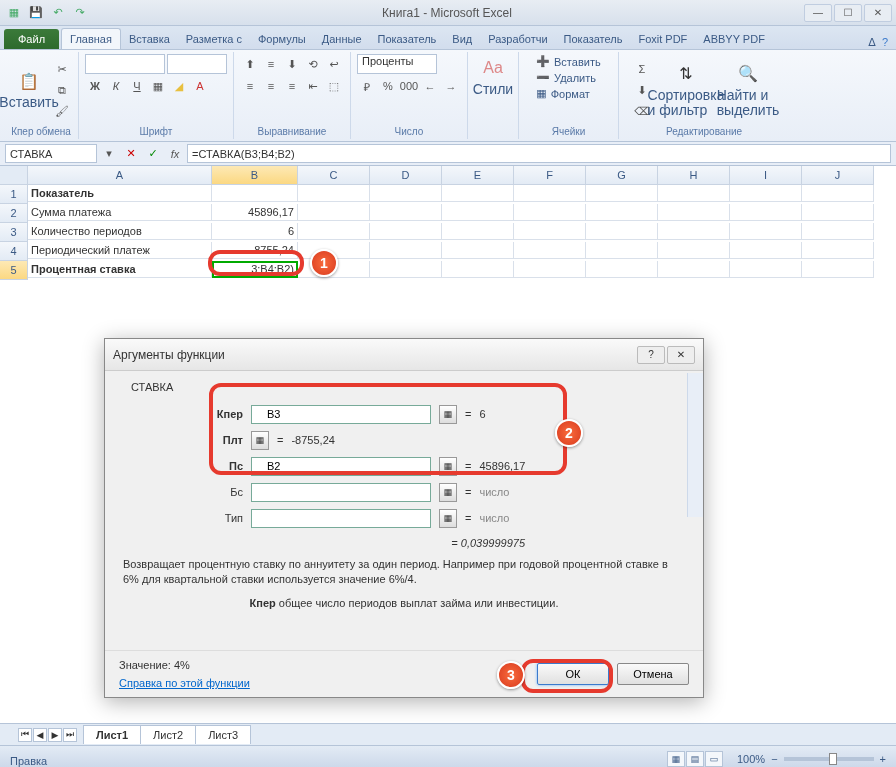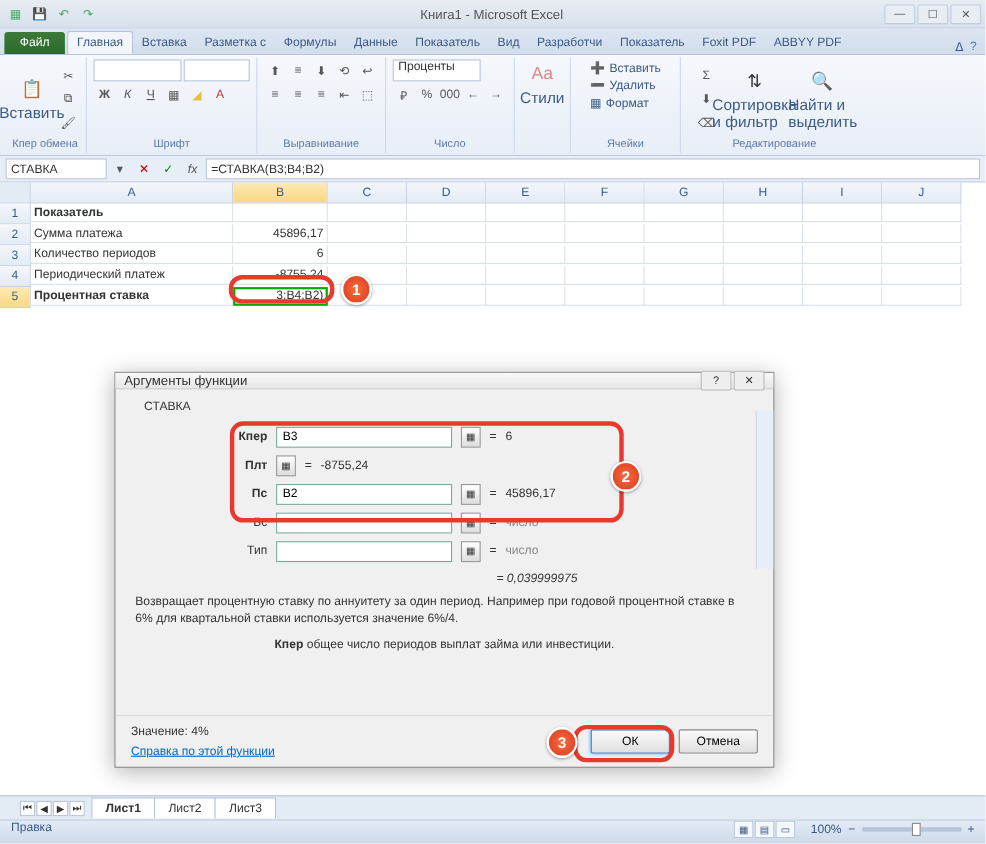--- a/index.html
+++ b/index.html
@@ -52,29 +52,29 @@
 .cell.bold { font-weight: bold; }
 .cell.right { text-align: right; }
 .cell.active { outline: 2px solid #0a0; outline-offset: -2px; }
 
 
 .annot { position: absolute; border: 4px solid #e63a2e; border-radius: 12px; pointer-events: none; }
 .badge { position: absolute; width: 28px; height: 28px; border-radius: 50%; background: radial-gradient(#f96b3c, #d83a1f); color: #fff; font-weight: bold; font-size: 14px; display: flex; align-items: center; justify-content: center; border: 2px solid #fff; box-shadow: 0 1px 3px rgba(0,0,0,.4); z-index: 200; }
 
 
 .dialog { position: absolute; left: 104px; top: 338px; width: 600px; height: 360px; background: #f0f0f0; border: 1px solid #888; box-shadow: 0 4px 20px rgba(0,0,0,.3); z-index: 100; }
-.dlg-title { height: 15px; background: linear-gradient(#fafafa, #e6e6e6); border-bottom: 1px solid #ccc; display: flex; align-items: center; padding: 0 8px; font-size: 12px; }
+.dlg-title { height: 32px; background: linear-gradient(#fafafa, #e6e6e6); border-bottom: 1px solid #ccc; display: flex; align-items: center; padding: 0 8px; font-size: 12px; }
 .dlg-title .dtbtns { margin-left: auto; display: flex; gap: 2px; }
 .dlg-title .dtbtn { width: 28px; height: 18px; border: 1px solid #bbb; background: #eee; border-radius: 2px; display: flex; align-items: center; justify-content: center; font-size: 10px; }
 .dlg-body { padding: 10px 18px; font-size: 11px; }
 .func-name { font-size: 11px; color: #333; margin-bottom: 8px; margin-left: 8px; }
 .arg-row { display: flex; align-items: center; height: 26px; gap: 8px; }
 .arg-lbl { width: 120px; text-align: right; font-size: 11px; }
 .arg-lbl.bold { font-weight: bold; }
-.arg-input { width: 160px; height: 19px; border: 1px solid #7a9; background: #fff; padding: 0 5px; font-size: 11px; }
+.arg-input { width: 180px; height: 19px; border: 1px solid #7a9; background: #fff; padding: 0 15px; font-size: 11px; }
 .arg-picker { width: 18px; height: 19px; border: 1px solid #999; background: linear-gradient(#fff,#ddd); display: flex; align-items: center; justify-content: center; font-size: 9px; }
 .arg-eq { font-size: 11px; color: #333; }
 .arg-val { font-size: 11px; color: #333; }
 .arg-val.gray { color: #888; }
 .result-eq { text-align: right; padding-right: 160px; margin: 6px 0; font-style: italic; }
 .desc { font-size: 11px; color: #333; line-height: 1.4; margin: 8px 0; }
 .desc .argname { font-weight: bold; }
 .dlg-footer { position: absolute; left: 0; right: 0; bottom: 0; padding: 8px 14px; display: flex; align-items: center; gap: 10px; border-top: 1px solid #ddd; }
 .value-lbl { font-size: 11px; }
 .help-link { color: #0066cc; text-decoration: underline; font-size: 11px; cursor: pointer; }
@@ -82,21 +82,21 @@
 .btn.default { border: 1px solid #3b7acc; box-shadow: 0 0 3px #6ab0ff; }
 
 
 .sheet-bar { position: absolute; bottom: 22px; left: 0; right: 0; height: 22px; background: #e3ebf5; border-top: 1px solid #b5c4d8; display: flex; align-items: center; padding-left: 18px; font-size: 11px; }
 .sheet-nav { display: flex; gap: 1px; margin-right: 6px; }
 .sheet-nav span { width: 14px; height: 14px; display: flex; align-items: center; justify-content: center; font-size: 9px; border: 1px solid #b5c4d8; background: #fff; }
 .sheet-tab { padding: 3px 12px; background: #fff; border: 1px solid #b5c4d8; border-bottom: none; font-size: 11px; margin-right: -1px; }
 .sheet-tab.active { font-weight: bold; }
 
 
-.status-bar { position: absolute; bottom: 0; left: 0; right: 0; height: 22px; background: linear-gradient(#e3ebf5,#cdd9ea); border-top: 1px solid #b5c4d8; display: flex; align-items: flex-start; padding: 0 10px; font-size: 11px; color: #3b5a85; }
+.status-bar { position: absolute; bottom: 0; left: 0; right: 0; height: 22px; background: linear-gradient(#e3ebf5,#cdd9ea); border-top: 1px solid #b5c4d8; display: flex; align-items: flex-end; padding: 0 10px; font-size: 11px; color: #3b5a85; }
 .status-bar .zoom { margin-left: auto; display: flex; align-items: center; gap: 6px; }
 .zoom-slider { width: 90px; height: 4px; background: #b5c4d8; position: relative; }
 .zoom-slider .thumb { position: absolute; left: 50%; top: -4px; width: 8px; height: 12px; background: #fff; border: 1px solid #888; }
 .view-btns { display: flex; gap: 1px; margin-right: 8px; }
 .view-btns span { width: 18px; height: 16px; border: 1px solid #b5c4d8; background: #f4f7fb; display: flex; align-items: center; justify-content: center; font-size: 9px; }
 
 .scroll-v { position: absolute; right: 0; top: 0; bottom: 0; width: 16px; background: #e8eef7; border-left: 1px solid #cdd9ea; }
 </style>
 </head>
 <body>

